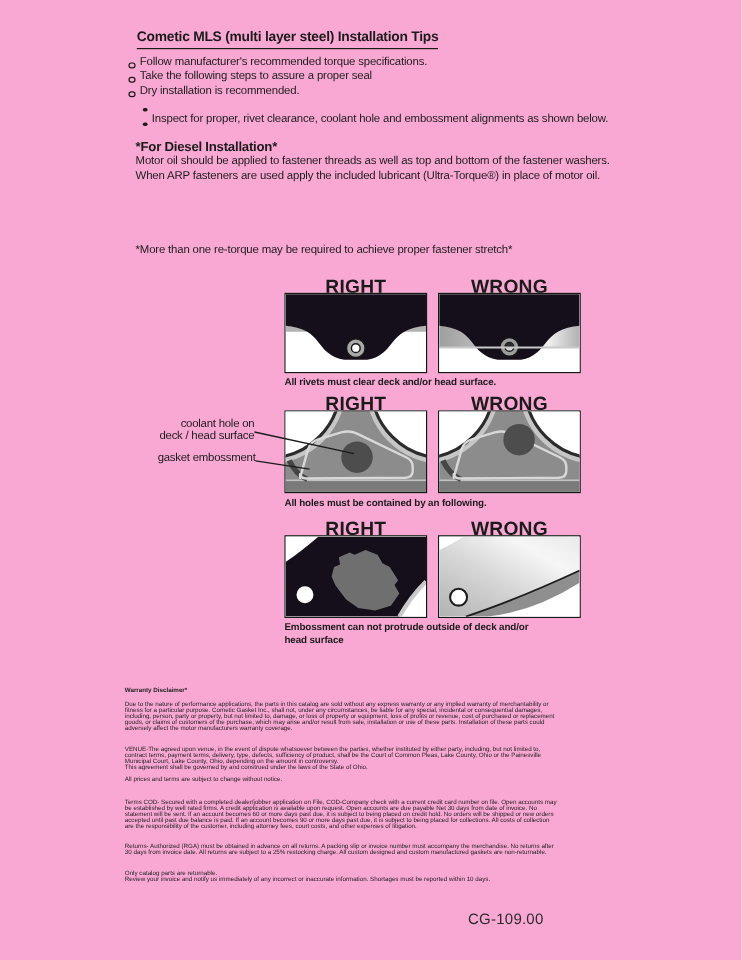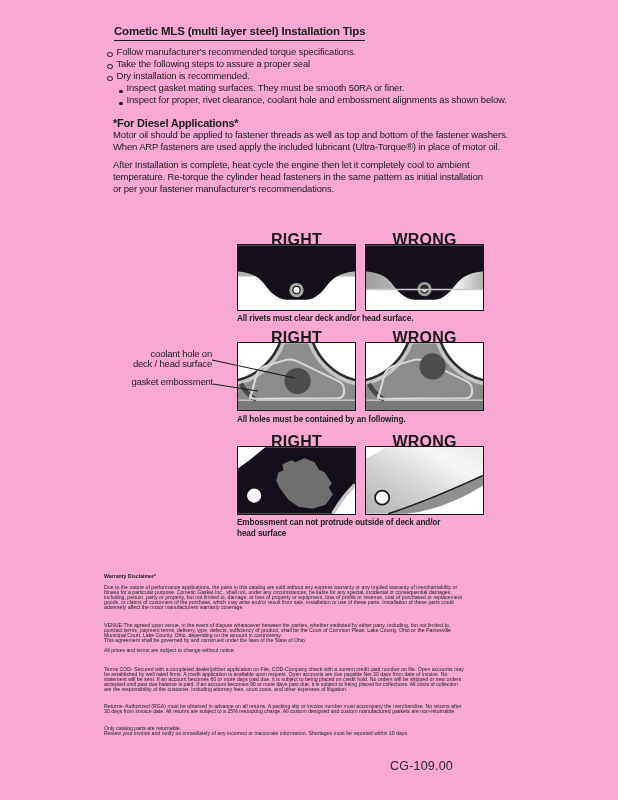--- a/index.html
+++ b/index.html
@@ -61,34 +61,31 @@
     <div class="brow">
       <span class="mk o"></span>
       <span>Take the following steps to assure a proper seal</span>
     </div>
     <div class="brow">
       <span class="mk o"></span>
       <span>Dry installation is recommended.</span>
     </div>
     <div class="brow sub">
       <span class="mk d"></span>
-      <span>Inspect gasket mating surfaces.  They must be smooth 50RA or finer.</span>
     </div>
     <div class="brow sub">
       <span class="mk d"></span>
       <span>Inspect for proper, rivet clearance, coolant hole and embossment alignments as shown below.</span>
     </div>
   </div>
 
-  <div class="abs h2">*For Diesel Applications*</div>
+  <div class="abs h2">*For Diesel Installation*</div>
   <div class="abs body-p p1">Motor oil should be applied to fastener threads as well as top and bottom of the fastener washers.
 When ARP fasteners are used apply the included lubricant (Ultra-Torque®) in place of motor oil.</div>
-  <div class="abs body-p p2">After Installation is complete, heat cycle the engine then let it completely cool to ambient
-temperature. Re-torque the cylinder head fasteners in the same pattern as initial installation
-or per your fastener manufacturer's recommendations.</div>
+  <div class="abs body-p p3">*More than one re-torque may be required to achieve proper fastener stretch*</div>
 
   <div class="abs dlabel lleft row1">RIGHT</div>
   <div class="abs dlabel lright row1">WRONG</div>
 
   <div class="abs dbox bx1 lleft">
     <svg viewBox="0 0 116 64">
       <rect width="116" height="64" fill="#ffffff"></rect>
       <rect x="0" y="26" width="116" height="5" fill="#b3b3b3"></rect>
       <path d="M0,0 H116 V26 C109,26.5 103,28 98,31 C90,35.5 87,43 81,48 C77,51.5 73,53.5 67.5,54 L48.5,54 C43,53.5 38.5,51.5 34.5,48 C28.5,43 25.5,35.5 18,31 C13,28 6.5,26.5 0,26 Z" fill="#150e1b"></path>
       <circle cx="58" cy="44.5" r="7.8" fill="#a9a9a9" stroke="#161616" stroke-width="1.4"></circle>

